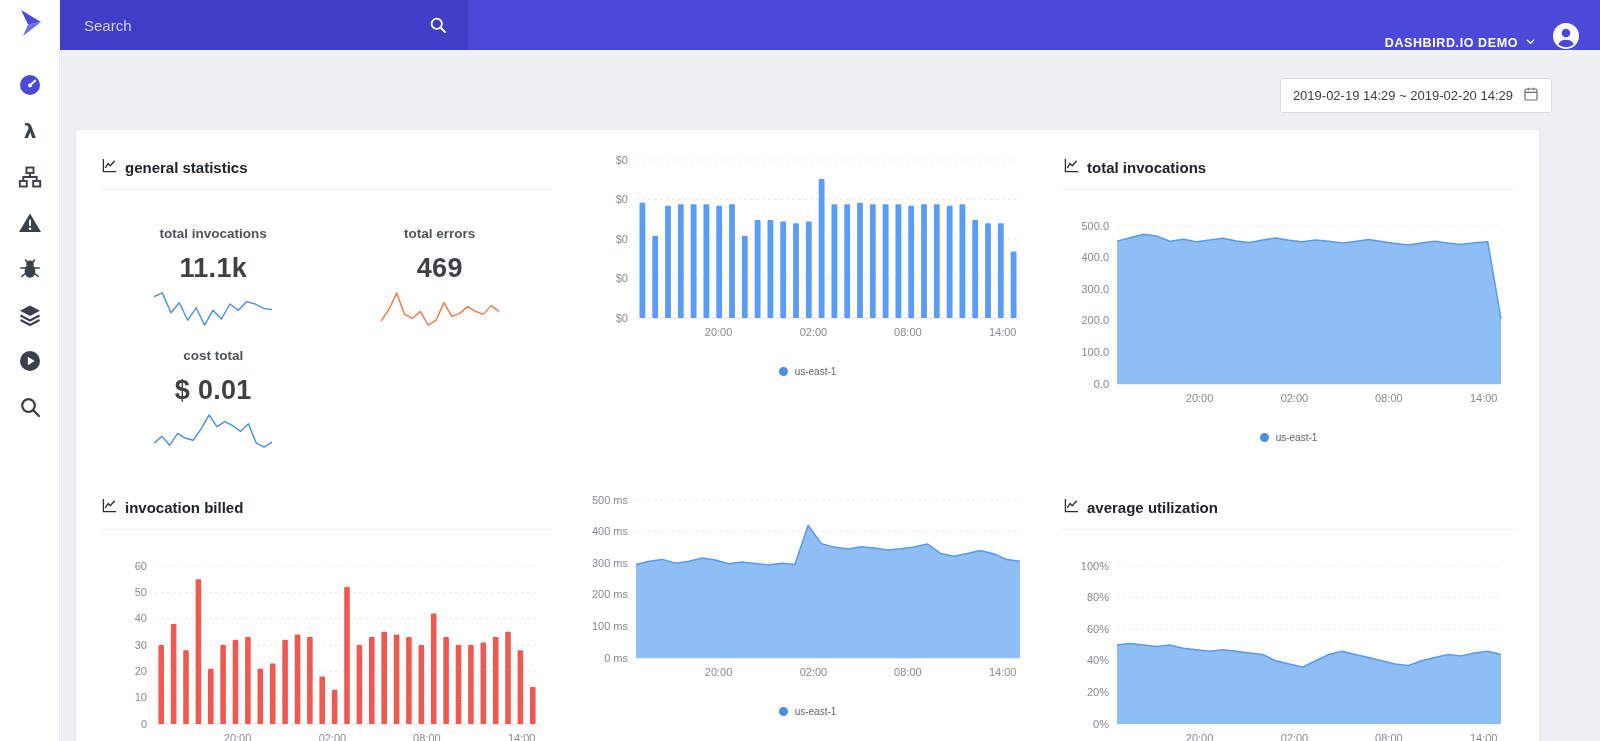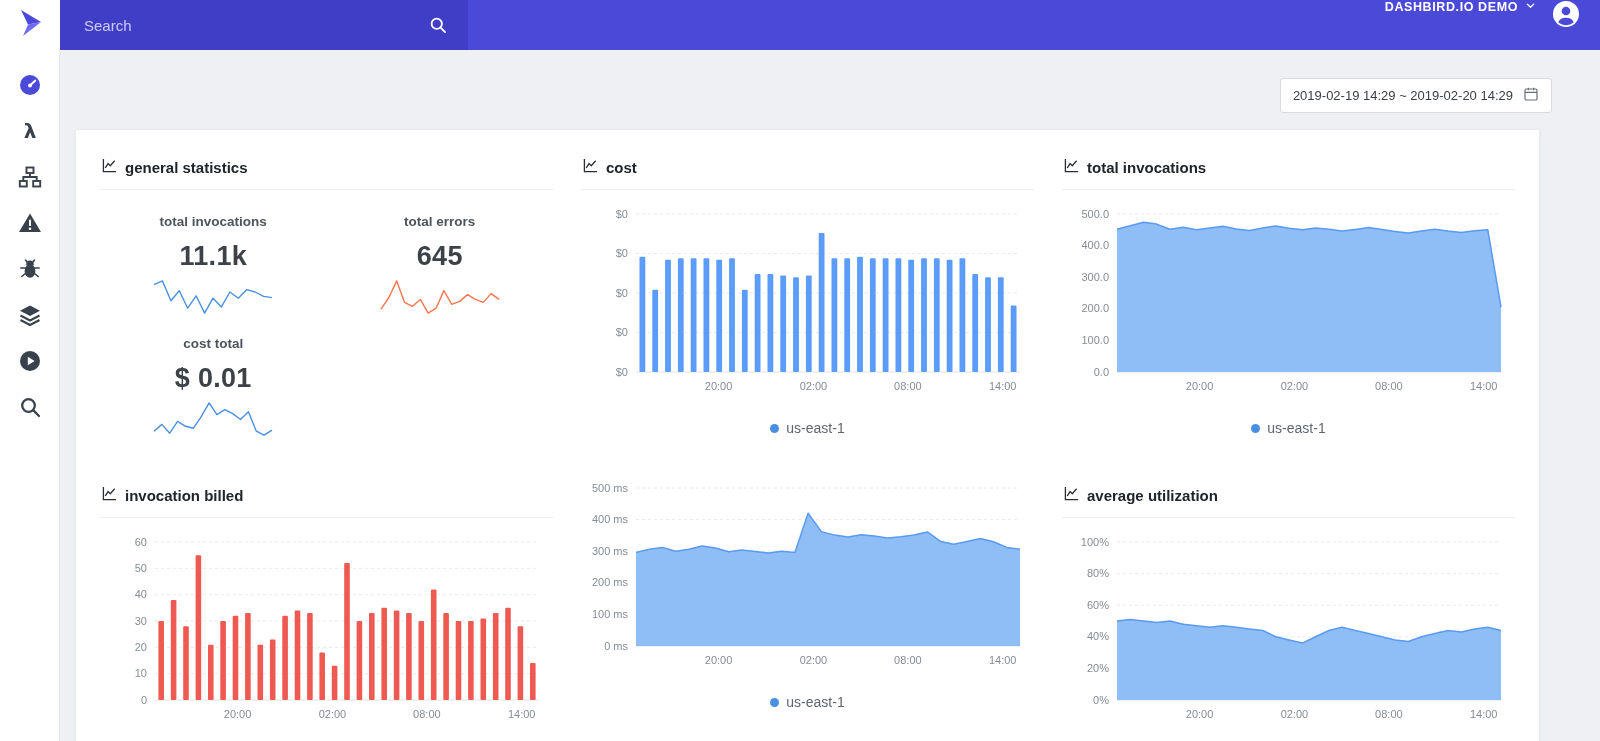--- a/index.html
+++ b/index.html
@@ -8,21 +8,21 @@
 
   
   .topbar{position:absolute;top:0;left:0;width:1600px;height:50px;background:#4b49d8;
     display:flex;align-items:stretch;z-index:20}
   .logo{width:60px;background:#fff;display:flex;align-items:center;justify-content:center;cursor:pointer}
   .search-area{width:408px;background:#403ec6;display:flex;align-items:center;padding:0 16px 0 24px}
   .search-input{flex:1;background:transparent;border:none;outline:none;color:#fff;font-size:15px;
     font-family:"Liberation Sans",sans-serif}
   .search-input::placeholder{color:rgba(255,255,255,.72)}
   .search-btn{background:none;border:none;cursor:pointer;display:flex;align-items:center;padding:4px}
-  .topbar-right{margin-left:auto;display:flex;align-items:flex-start;gap:16px;padding-right:20px}
+  .topbar-right{margin-left:auto;display:flex;align-items:flex-end;gap:16px;padding-right:20px}
   .account{display:flex;align-items:center;gap:7px;color:#fff;font-size:12.5px;font-weight:700;
     letter-spacing:.6px;cursor:pointer;background:none;border:none;font-family:"Liberation Sans",sans-serif}
   .avatar{width:28px;height:28px;border-radius:50%;cursor:pointer;display:flex}
 
   
   .sidebar{position:absolute;top:50px;left:0;width:60px;height:691px;background:#fff;
     border-right:1px solid #e6e8ec;display:flex;flex-direction:column;align-items:center;
     padding-top:24px;gap:22px;z-index:10}
   .side-item{width:26px;height:24px;color:#39424c;background:none;border:none;cursor:pointer;
     display:flex;align-items:center;justify-content:center}
@@ -34,25 +34,25 @@
   .datepicker{display:flex;align-items:center;gap:10px;background:#fff;border:1px solid #d8dbe0;
     border-radius:3px;padding:7px 12px;font-size:13px;color:#3b4046;cursor:pointer;
     font-family:"Liberation Sans",sans-serif}
   .card{background:#fff;border:1px solid #e8eaee;border-radius:2px;margin-right:12px;
     box-shadow:0 1px 3px rgba(40,50,70,.05);padding:22px 24px 40px 24px;min-height:660px;
     display:grid;grid-template-columns:repeat(3,1fr);column-gap:28px;row-gap:38px}
 
   
   .panel{min-width:0}
   .panel-header{display:flex;align-items:center;gap:8px;padding:6px 2px 12px 2px;
-    border-bottom:1px solid #eceef1;margin-bottom:16px}
+    border-bottom:1px solid #eceef1;margin-bottom:28px}
   .panel-title{font-size:15px;font-weight:700;color:#20252b}
   .chart{width:100%;height:190px}
   .legend{margin-top:24px;display:flex;justify-content:center;align-items:center;gap:7px;
-    font-size:14px;color:#60666d;cursor:pointer}
+    font-size:10px;color:#60666d;cursor:pointer}
   .legend .dot{width:9px;height:9px;border-radius:50%;background:#4a90e2}
   text.tick{font-family:"Liberation Sans",sans-serif;font-size:11px;fill:#858c95}
 
   
   .stats-grid{display:grid;grid-template-columns:1fr 1fr;row-gap:16px;padding-top:8px}
   .stat{display:flex;flex-direction:column;align-items:center}
   .stat-label{font-size:13.5px;font-weight:700;color:#4e545b}
   .stat-value{font-size:27px;font-weight:600;color:#3d4248;margin-top:12px;letter-spacing:.3px}
   .spark{width:122px;height:46px;margin-top:2px}
 </style>
@@ -198,45 +198,36 @@
       <div class="stats-grid">
         <div class="stat">
           <span class="stat-label">total invocations</span>
           <span class="stat-value">11.1k</span>
           <div class="spark"><svg width="122" height="46">
                 <polyline points="2.0,10.6 10.4,6.9 18.9,26.7 27.3,16.8 35.7,34.2 44.1,21.8 52.6,39.1 61.0,24.2 69.4,32.9 77.9,18.0 86.3,24.2 94.7,15.6 103.1,18.0 111.6,22.4 120.0,23.6" fill="none" stroke="#4a90e2" stroke-width="1.4" stroke-linejoin="round"></polyline>
               </svg></div>
         </div>
         <div class="stat">
           <span class="stat-label">total errors</span>
-          <span class="stat-value">645</span>
+          <span class="stat-value">469</span>
           <div class="spark"><svg width="122" height="46">
                 <polyline points="2.0,35.2 9.9,23.5 17.7,6.9 25.6,28.4 33.5,32.3 41.3,25.4 49.2,39.1 57.1,34.2 64.9,16.6 72.8,30.3 80.7,27.4 88.5,20.6 96.4,25.4 104.3,28.4 112.1,19.6 120.0,25.4" fill="none" stroke="#f8764e" stroke-width="1.4" stroke-linejoin="round"></polyline>
               </svg></div>
         </div>
         <div class="stat">
           <span class="stat-label">cost total</span>
           <span class="stat-value">$ 0.01</span>
           <div class="spark"><svg width="122" height="46">
                 <polyline points="2.0,35.2 9.9,28.4 17.7,37.2 25.6,25.4 33.5,30.3 41.3,32.3 49.2,20.6 57.1,6.9 64.9,18.6 72.8,13.7 80.7,17.6 88.5,23.5 96.4,15.7 104.3,35.2 112.1,39.1 120.0,34.2" fill="none" stroke="#4a90e2" stroke-width="1.4" stroke-linejoin="round"></polyline>
               </svg></div>
         </div>
       </div>
     </section>
 
     <section class="panel">
-      <div class="panel-header">
-        <span>
-          <svg width="15" height="15" viewBox="0 0 16 16" fill="none" stroke="#2a2f35" stroke-width="1.4">
-            <path d="M1.5 1 V14.5 H15"></path>
-              <path d="M3.5 10.5 L6.5 6 L8.8 8.2 L13.5 3"></path>
-          </svg>
-        </span>
-        <h2 class="panel-title">cost</h2>
-      </div>
       <div class="chart"><svg width="453" height="190">
             <line x1="55" x2="439" y1="166" y2="166" stroke="#dfe1e5" stroke-width="1"></line>
             <text x="47" y="169.5" text-anchor="end" class="tick">$0</text>
             <line x1="55" x2="439" y1="126.5" y2="126.5" stroke="#e9eaee" stroke-width="1" stroke-dasharray="3,3"></line>
             <text x="47" y="130" text-anchor="end" class="tick">$0</text>
             <line x1="55" x2="439" y1="87" y2="87" stroke="#e9eaee" stroke-width="1" stroke-dasharray="3,3"></line>
             <text x="47" y="90.5" text-anchor="end" class="tick">$0</text>
             <line x1="55" x2="439" y1="47.5" y2="47.5" stroke="#e9eaee" stroke-width="1" stroke-dasharray="3,3"></line>
             <text x="47" y="51" text-anchor="end" class="tick">$0</text>
             <line x1="55" x2="439" y1="8" y2="8" stroke="#e9eaee" stroke-width="1" stroke-dasharray="3,3"></line>

